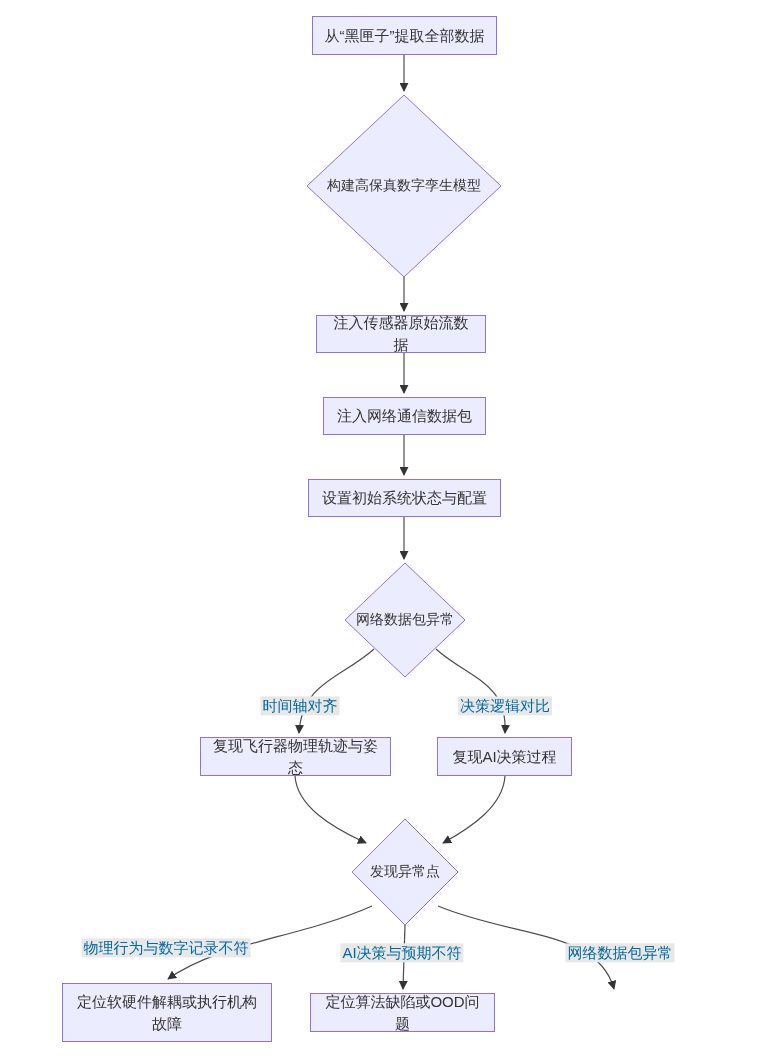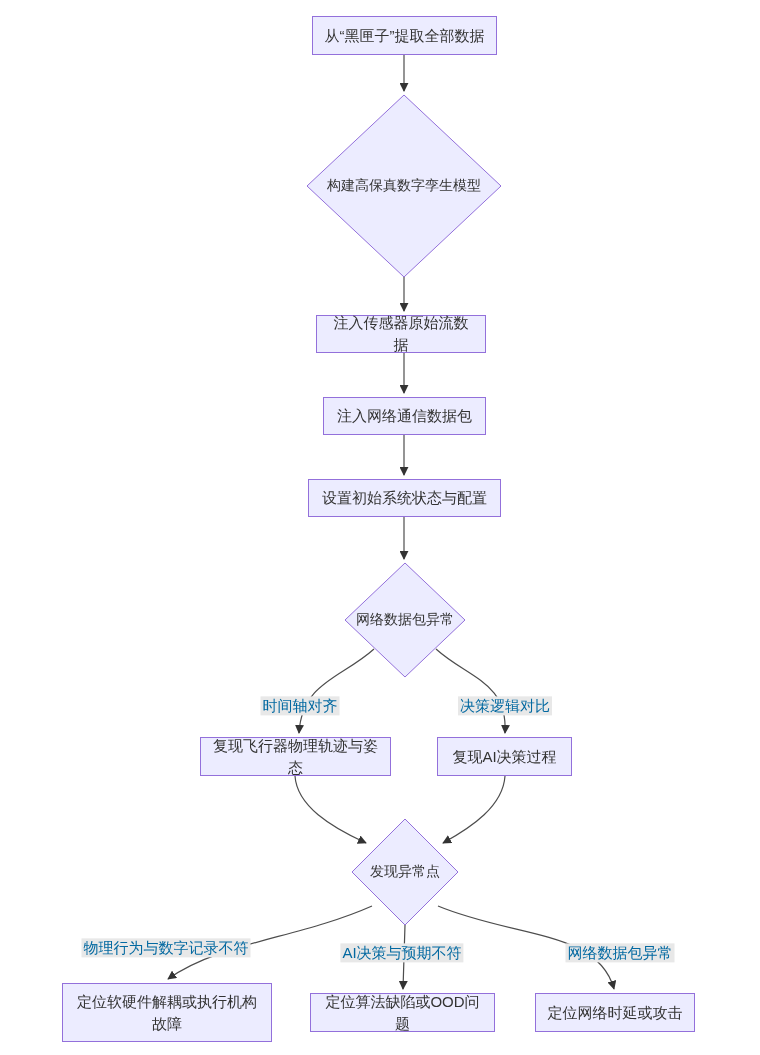--- a/index.html
+++ b/index.html
@@ -105,21 +105,20 @@
   <div class="node-rect" style="left:308px; top:479px; width:193px; height:38px;">设置初始系统状态与配置</div>
 
   <div class="node-rect" style="left:200px; top:737px; width:191px; height:39px;">复现飞行器物理轨迹与姿态</div>
 
   <div class="node-rect" style="left:437px; top:737px; width:135px; height:39px;">复现AI决策过程</div>
 
   <div class="node-rect" style="left:62px; top:983px; width:210px; height:59px;text-align:center;">定位软硬件解耦或执行机构故障</div>
 
   <div class="node-rect" style="left:310px; top:993px; width:185px; height:39px;">定位算法缺陷或OOD问题</div>
 
-  <div class="node-rect" style="left:535px; top:993px; width:160px; height:39px;">定位网络时延或攻击</div>
 
   <div class="diamond-label" style="left:404px; top:186px;">构建高保真数字孪生模型</div>
 
   <div class="diamond-label" style="left:405px; top:620px;">网络数据包异常</div>
 
   <div class="diamond-label" style="left:405px; top:872px;">发现异常点</div>
 
   <div class="edge-label" style="left:300px; top:706px;">时间轴对齐</div>
 
   <div class="edge-label" style="left:505px; top:706px;">决策逻辑对比</div>

